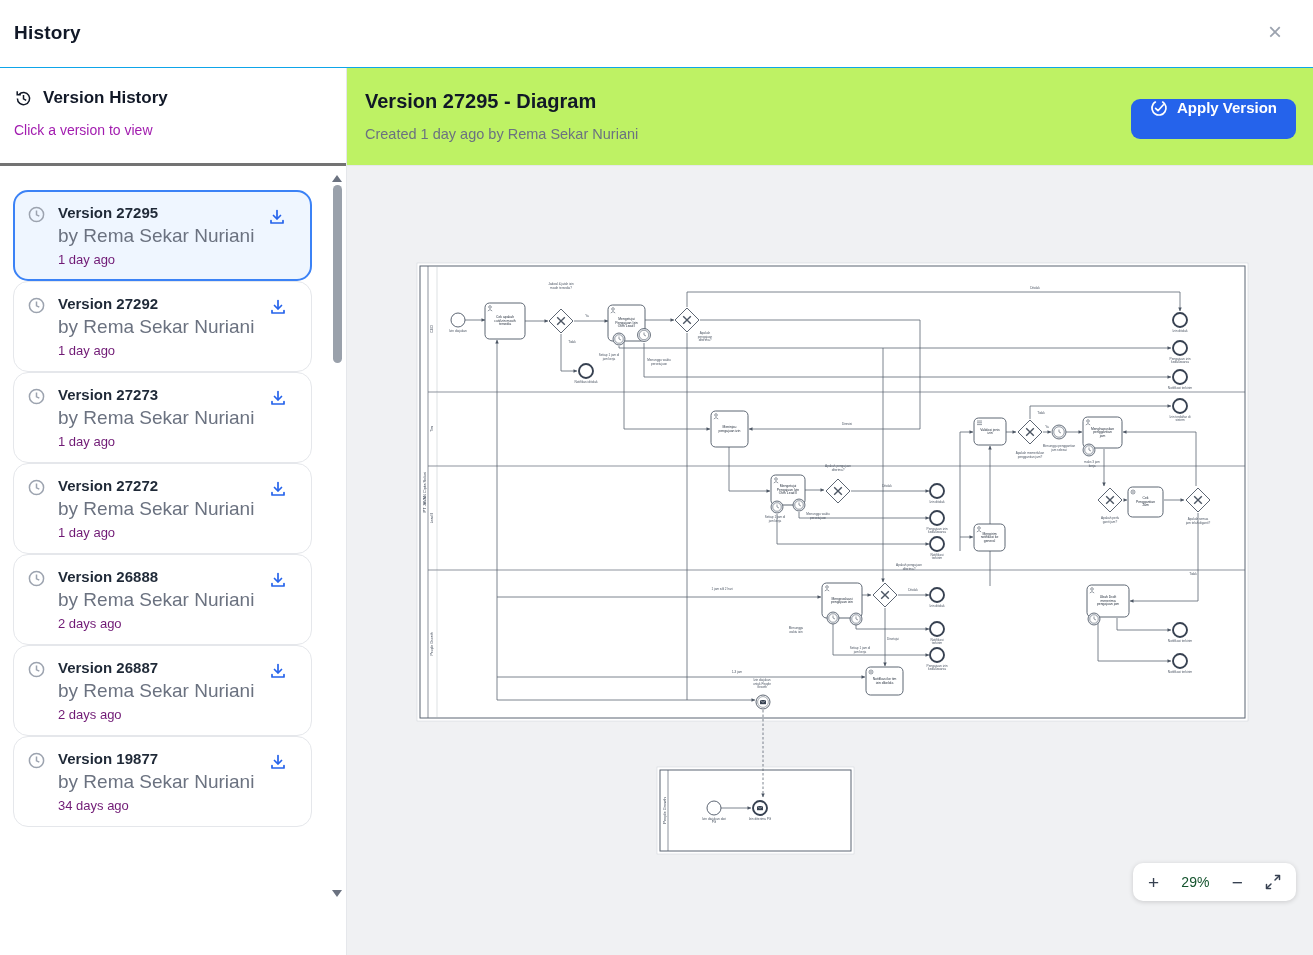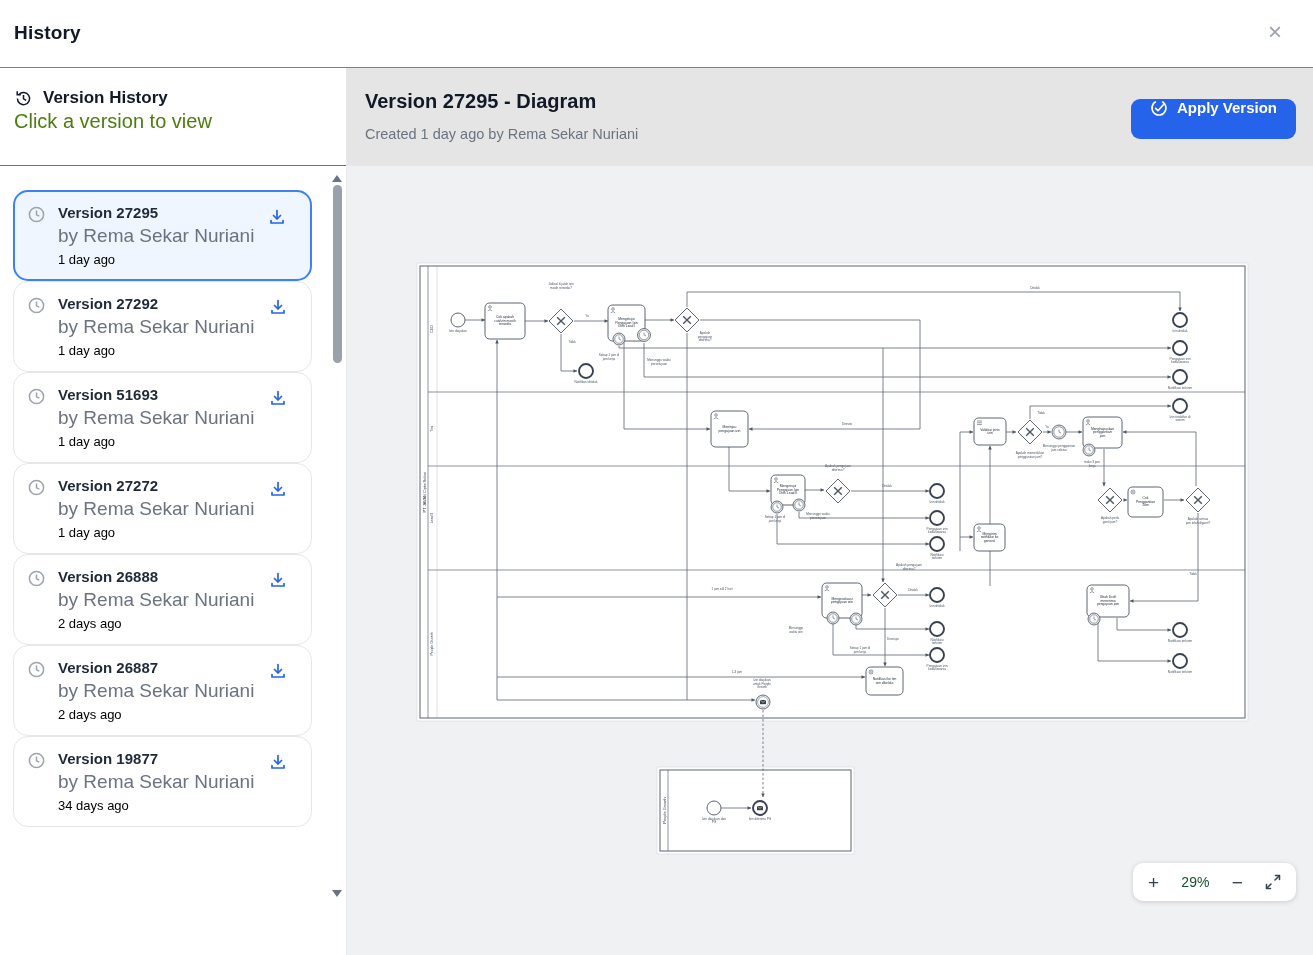--- a/index.html
+++ b/index.html
@@ -10,47 +10,47 @@
   
   .topbar{position:absolute;left:0;top:0;width:1313px;height:68px;background:#fff;
           border-bottom:1px solid #0ea5e9;z-index:5}
   .topbar .ttl{position:absolute;left:14px;top:22px;font-size:19px;font-weight:700;letter-spacing:.2px}
   .close-x{position:absolute;right:26px;top:20px;width:24px;height:24px;color:#9ca3af;
            font-size:24px;line-height:24px;text-align:center;cursor:pointer;font-weight:400}
 
   
   .sidebar{position:absolute;left:0;top:68px;width:347px;height:887px;background:#fff;
            border-right:1px solid #e5e7eb;z-index:4}
-  .side-head{position:absolute;left:0;top:0;width:100%;height:98px;border-bottom:1px solid #737373;
+  .side-head{position:absolute;left:0;top:0;width:100%;height:98px;border-bottom:3px solid #737373;
              padding:20px 14px 10px 14px;background:#fff}
   .side-title{display:flex;align-items:center;gap:10px;font-size:17px;font-weight:700;color:#111827}
-  .side-sub{margin-top:2px;font-size:20px;color:#4d7c0f}
+  .side-sub{margin-top:14px;font-size:14px;color:#a21caf}
 
   .vlist{position:absolute;left:0;top:98px;width:100%;height:737px;overflow:hidden;
          padding:24px 13px 0 13px}
   .vcard{position:relative;width:299px;min-height:91px;background:#fff;border:1px solid #e5e7eb;
          border-radius:15px;margin-bottom:0;padding:13px 14px;cursor:pointer}
   .vcard.selected{border:2px solid #3b82f6;background:#eff6ff;padding:12px 13px}
   .vrow{display:flex;align-items:flex-start;gap:13px}
   .vclock{flex:0 0 17px;margin-top:2px;color:#9ca3af}
   .vtitle{font-size:15px;font-weight:600;color:#1f2937}
   .vauthor{font-size:19px;color:#6b7280;margin-top:4px}
-  .vtime{font-size:13px;color:#000000;margin-top:5px}
+  .vtime{font-size:13px;color:#701a75;margin-top:5px}
   .vdl{position:absolute;right:24px;top:16px;width:18px;height:18px;color:#2563eb;cursor:pointer}
 
   
   .sb-up,.sb-down{position:absolute;right:4px;width:0;height:0;border-left:5px solid transparent;
                   border-right:5px solid transparent;z-index:6}
   .sb-up{top:107px;border-bottom:7px solid #6b7280}
   .sb-down{top:822px;border-top:7px solid #6b7280}
   .sb-thumb{position:absolute;right:4px;top:117px;width:9px;height:178px;background:#9aa1ab;
             border-radius:5px;z-index:6}
 
   
-  .main-head{position:absolute;left:347px;top:68px;width:966px;height:98px;background:#e5e5e5;
+  .main-head{position:absolute;left:347px;top:68px;width:966px;height:98px;background:#bef264;
              border-bottom:1px solid #e5e7eb;z-index:3}
   .m-title{position:absolute;left:18px;top:22px;font-size:20px;font-weight:700;color:#111827}
   .m-sub{position:absolute;left:18px;top:58px;font-size:14.5px;color:#6b7280}
   .apply-btn{position:absolute;right:17px;top:31px;height:40px;padding:0 19px;border:none;
              border-radius:9px;background:#2563eb;color:#fff;font-size:15px;font-weight:600;
              font-family:"Liberation Sans",sans-serif;display:flex;gap:9px;cursor:pointer}
 
   
   .canvas{position:absolute;left:347px;top:166px;width:966px;height:789px;background:#f0f1f3}
   #bpmn-svg{position:absolute;left:0;top:0;width:966px;height:789px}
@@ -136,21 +136,21 @@
 
   <div class="vcard">
     <div class="vrow">
       <span class="vclock">
         <svg viewBox="0 0 17 17" width="17" height="17" fill="none" stroke="currentColor" stroke-width="1.5">
           <circle cx="8.5" cy="8.5" r="7.1"></circle>
           <polyline points="8.5,4.6 8.5,8.8 11.3,10.2"></polyline>
         </svg>
       </span>
       <div class="vtext">
-        <div class="vtitle">Version 51693</div>
+        <div class="vtitle">Version 27273</div>
         <div class="vauthor">by Rema Sekar Nuriani</div>
         <div class="vtime">1 day ago</div>
       </div>
     </div>
     <span class="vdl">
       <svg viewBox="0 0 18 18" width="18" height="18" fill="none" stroke="currentColor" stroke-width="1.7" stroke-linecap="round" stroke-linejoin="round">
         <path d="M9 2.5 v8"></path>
         <path d="M5.5 7.5 L9 11 l3.5 -3.5"></path>
         <path d="M3 12.5 v2.5 h12 v-2.5"></path>
       </svg>

